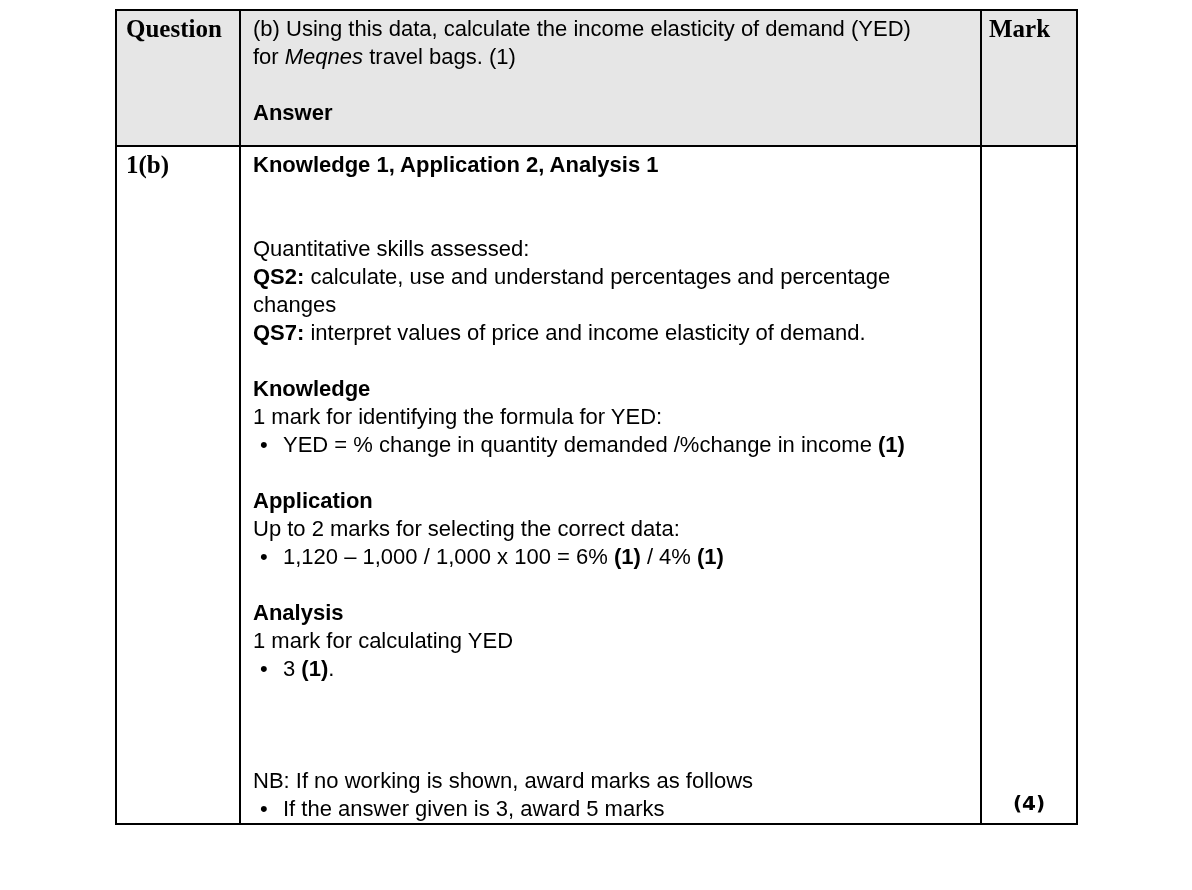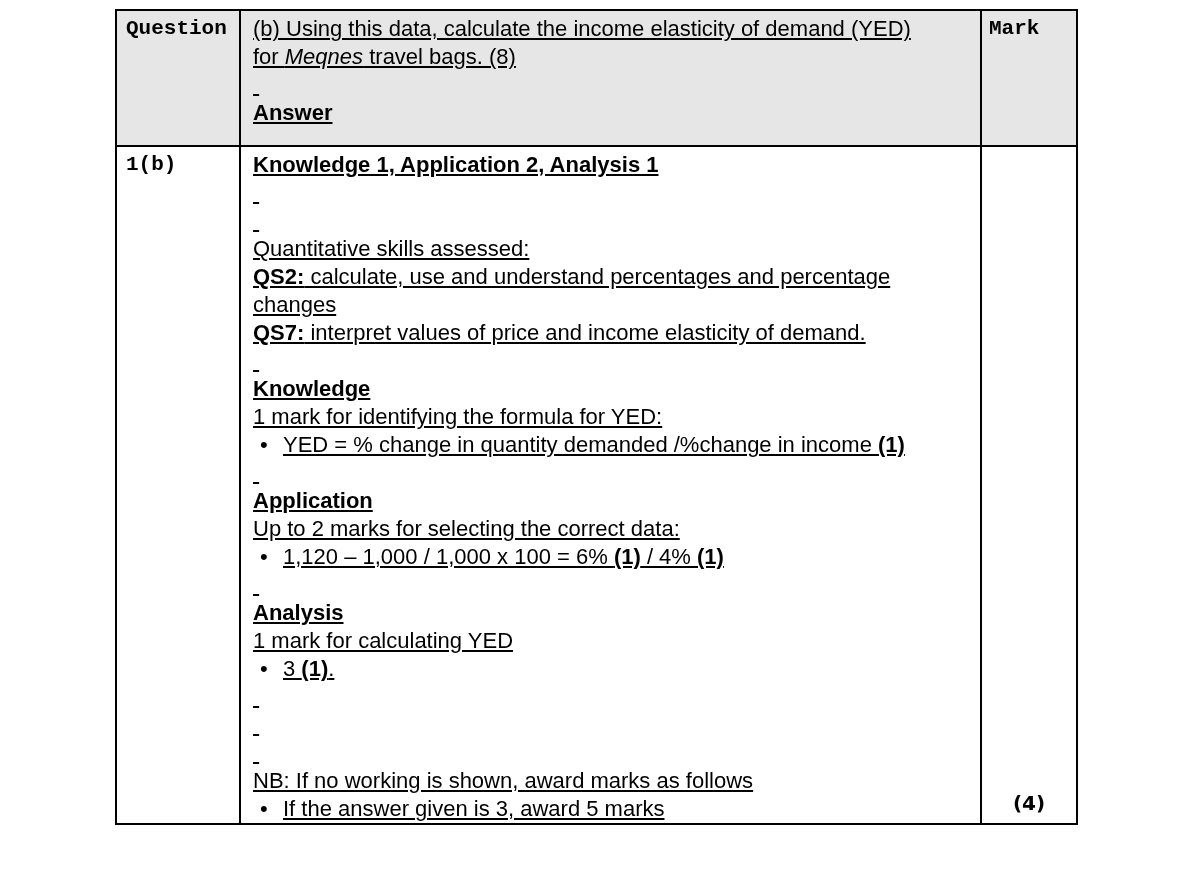--- a/index.html
+++ b/index.html
@@ -43,34 +43,33 @@
   tr.header-row td {
     background: var(--header-bg);
     height: 136px;
   }
   tr.body-row td {
     height: 634px;
   }
 
   
   .qfont {
-    font-family: Liberation Mono, monospace;
+    font-family: Liberation Serif, serif;
     font-weight: bold;
-    font-size: 21px;
+    font-size: 25px;
     line-height: 24px;
   }
   .cell-q { padding: 6px 4px 0 9px; }
   .cell-mark-header { padding: 6px 2px 0 7px; }
 
   
   .cell-body {
     padding: 4px 10px 0 12px;
     font-size: 22px;
     line-height: 28px;
-    text-decoration: underline;
   }
   .line { min-height: 28px; white-space: nowrap; }
   .line .b { font-weight: bold; text-align: right; }
   .line .i { font-style: italic; }
   .line.bullet { position: relative; padding-left: 30px; }
   .line.bullet .marker {
     position: absolute;
     left: 7px;
     top: 0;
     font-size: 22px;
@@ -90,21 +89,21 @@
 <body>
 
 <div class="page">
   <table class="ms-table">
     <tbody>
         <tr class="header-row">
       <td class="col-q cell-q qfont">Question</td>
       <td class="col-body cell-body">
         <div>
               <div class="line"><span>(b) Using this data, calculate the income elasticity of demand (YED)</span></div>
-              <div class="line"><span>for </span><span class="i">Meqnes</span><span> travel bags. (8)</span></div>
+              <div class="line"><span>for </span><span class="i">Meqnes</span><span> travel bags. (1)</span></div>
               <div class="line">&nbsp;</div>
               <div class="line"><span class="b">Answer</span></div>
             </div>
       </td>
       <td class="col-mark cell-mark-header qfont">Mark</td>
     </tr>
     <tr class="body-row">
       <td class="col-q cell-q qfont">1(b)</td>
       <td class="col-body cell-body">
         <div>

